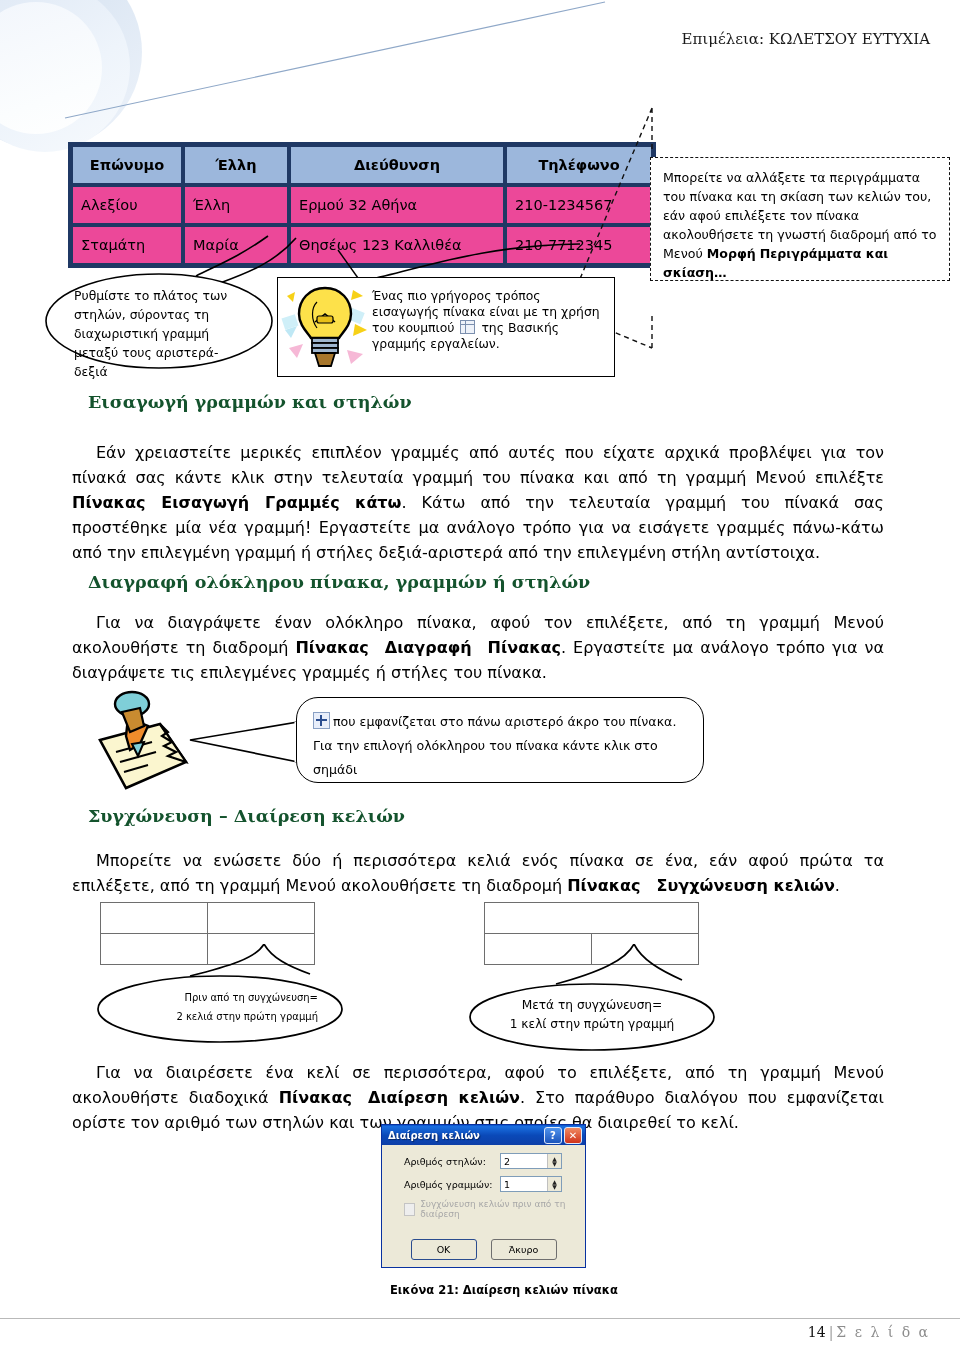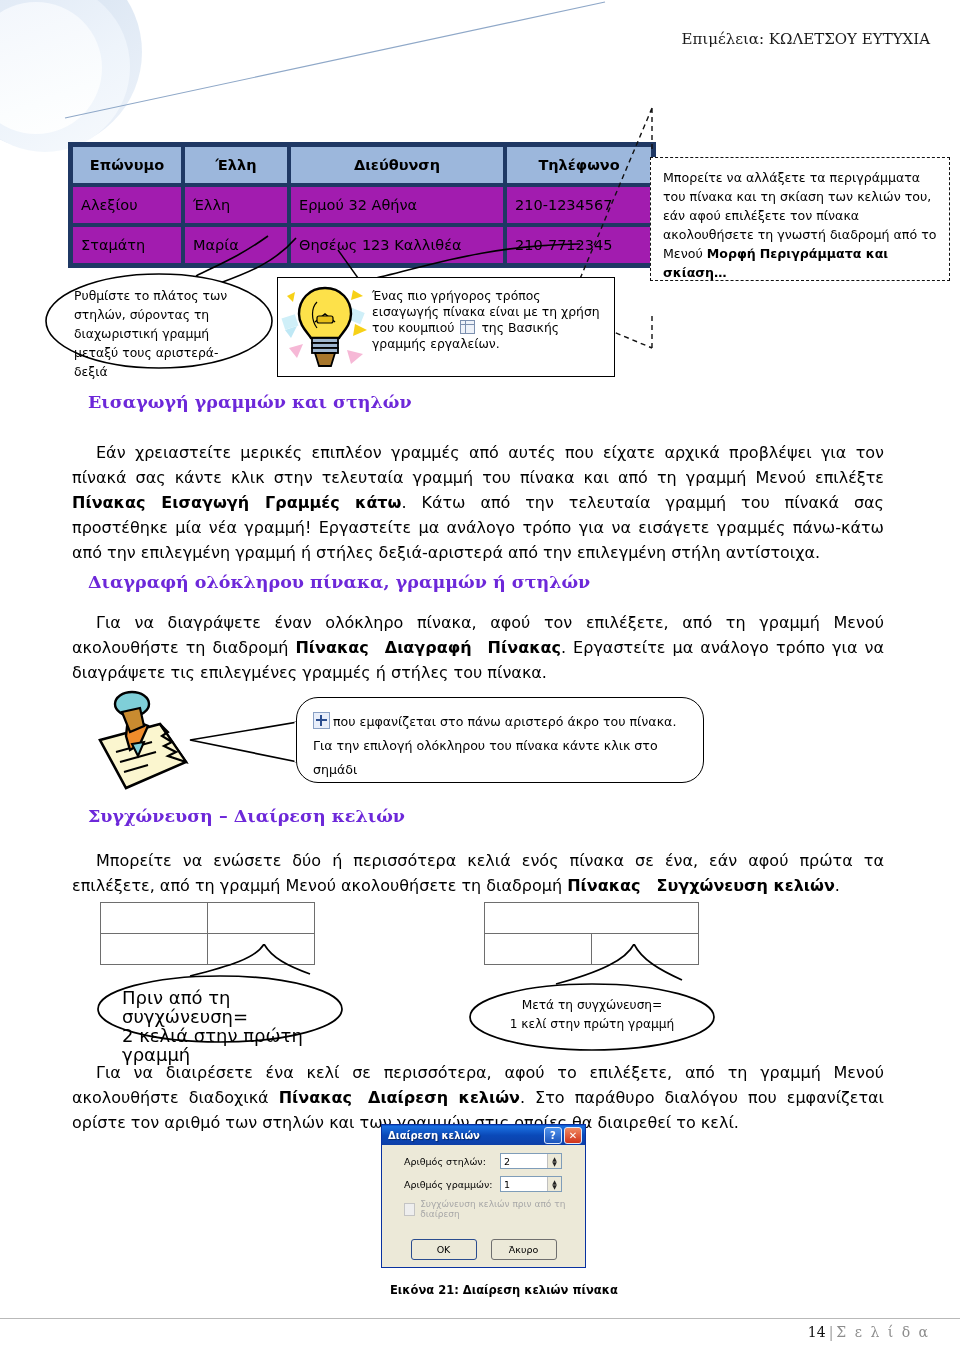--- a/index.html
+++ b/index.html
@@ -25,21 +25,21 @@
   .doc-header{position:absolute;left:0;top:30px;width:930px;text-align:right;
     font-family:"DejaVu Serif","Liberation Serif",serif;font-size:15px;color:#1a1a1a;}
 
   
   .intro{position:absolute;left:72px;top:78px;width:810px;font-size:14.5px;line-height:26px;}
   .intro .ind{display:inline-block;width:22px;}
 
   
   .demo-table{position:absolute;left:68px;top:142px;border-collapse:separate;border-spacing:0;
     background:#1f3864;border:3px solid #1f3864;}
-  .demo-table td{background:#a21caf;border:2px solid #1f3864;padding:5px 8px;font-size:14.5px;
+  .demo-table td{background:#ec4899;border:2px solid #1f3864;padding:5px 8px;font-size:14.5px;
     height:26px;}
   .demo-table tr.hdr td{background:#9cb7dc;font-weight:bold;text-align:center;}
   .c-epo{width:92px;} .c-ono{width:86px;} .c-die{width:196px;} .c-tel{width:128px;}
 
   
   .dashed-box{position:absolute;left:650px;top:157px;width:300px;height:124px;
     border:1.6px dashed #111;box-sizing:border-box;padding:10px 12px 0 12px;
     font-size:12.6px;line-height:19px;background:#fff;}
   .dashed-box b{font-weight:bold;}
   .dashed-tail{position:absolute;left:560px;top:100px;width:130px;height:250px;}
@@ -55,21 +55,21 @@
   .bulb-art{position:absolute;left:281px;top:280px;width:88px;height:96px;}
   .bulb-txt{position:absolute;left:372px;top:288px;width:238px;font-size:12.4px;line-height:16px;}
   .mini-tbl-ico{display:inline-block;width:13px;height:12px;vertical-align:-2px;
     background:#eef2f9;border:1px solid #7b8fae;margin:0 2px;position:relative;}
   .mini-tbl-ico:before{content:"";position:absolute;left:0;top:3px;right:0;height:1px;background:#7b8fae;}
   .mini-tbl-ico:after{content:"";position:absolute;left:4px;top:0;bottom:0;width:1px;background:#7b8fae;}
   .bulb-pointer{position:absolute;left:330px;top:240px;width:300px;height:45px;}
 
   
   h2.sec{position:absolute;margin:0;font-family:"DejaVu Serif","Liberation Serif",serif;
-    font-weight:bold;font-size:17.5px;color:#6d28d9;}
+    font-weight:bold;font-size:17.5px;color:#14532d;}
   p.body{position:absolute;margin:0;font-size:16px;line-height:25px;text-align:justify;}
   p.body .ind{display:inline-block;width:24px;}
   p.body b{font-weight:bold;}
   .gap{display:inline-block;width:16px;}
 
   
   .bubble{position:absolute;left:296px;top:697px;width:408px;height:86px;
     border:1.7px solid #000;border-radius:22px;background:#fff;box-sizing:border-box;
     padding:12px 16px;font-size:12.6px;line-height:24px;}
   .bubble-tail{position:absolute;left:186px;top:712px;width:130px;height:62px;}
@@ -81,22 +81,22 @@
 
   
   .mtbl{position:absolute;border-collapse:collapse;}
   .mtbl td{border:1.4px solid #6e6e6e;height:28px;background:#fff;}
   .mtbl-left{left:100px;top:902px;}
   .mtbl-left td{width:104px;}
   .mtbl-right{left:484px;top:902px;}
   .mtbl-right td{width:104px;}
 
   .oval-before{position:absolute;left:96px;top:975px;width:248px;height:68px;}
-  .oval-before .txt{position:absolute;left:26px;top:13px;width:196px;text-align:left;
-    font-size:18px;line-height:19px;}
+  .oval-before .txt{position:absolute;left:26px;top:13px;width:196px;text-align:right;
+    font-size:10px;line-height:19px;}
   .oval-after{position:absolute;left:468px;top:983px;width:248px;height:68px;}
   .oval-after .txt{position:absolute;left:26px;top:13px;width:196px;text-align:center;
     font-size:12.2px;line-height:19px;}
   .tail-before{position:absolute;left:160px;top:944px;width:200px;height:44px;}
   .tail-after{position:absolute;left:530px;top:944px;width:200px;height:52px;}
 
   
   .dlg{position:absolute;left:381px;top:1124px;width:205px;height:144px;
     background:#ece9d8;border:1px solid #0831a0;box-sizing:border-box;
     font-size:9px;}

